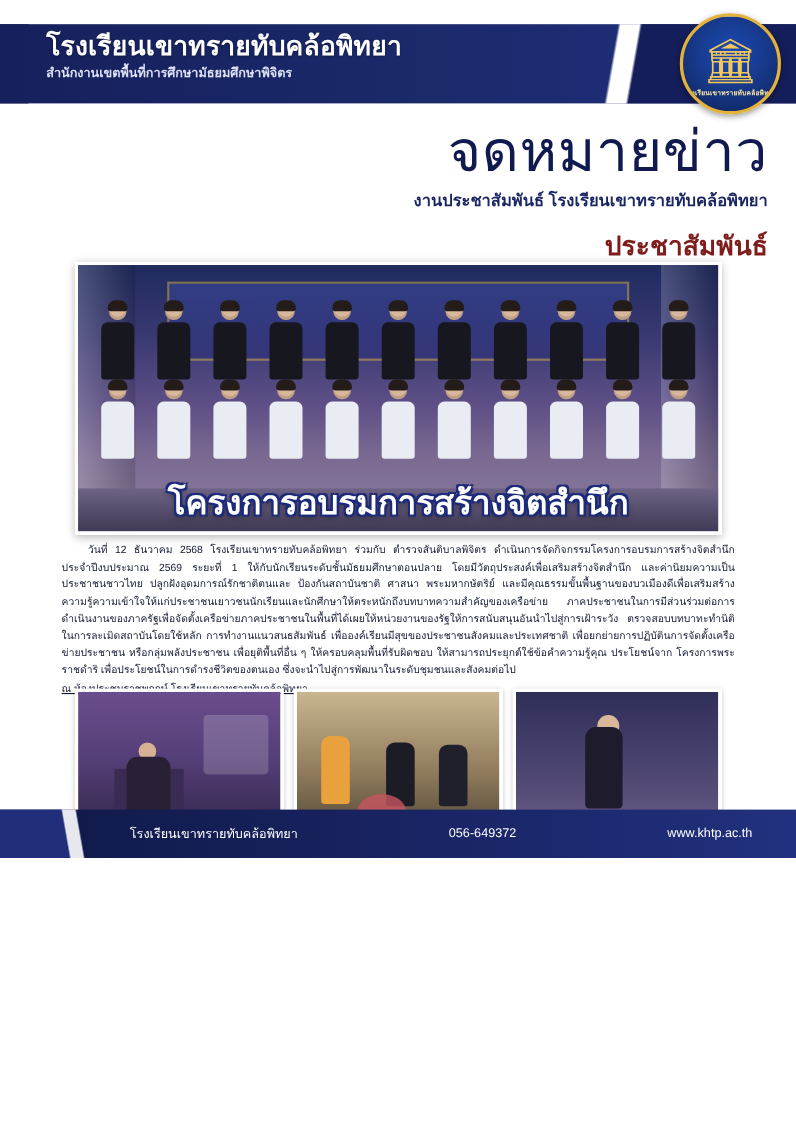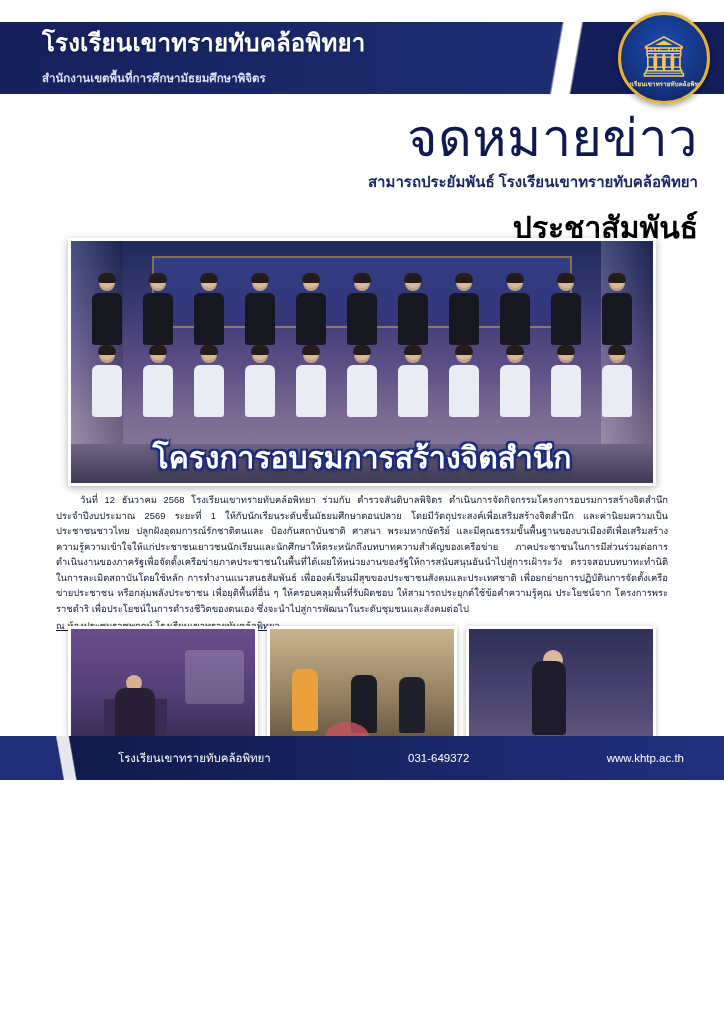--- a/index.html
+++ b/index.html
@@ -50,21 +50,21 @@
     font-size: 24px;
     font-weight: bold;
     letter-spacing: .2px;
     line-height: 30px;
     text-shadow: 0 1px 2px rgba(0,0,0,.35);
   }
   .school-sub {
     color: #e7ecff;
     font-size: 11.5px;
     line-height: 16px;
-    margin-top: 12px;
+    margin-top: 1px;
     font-weight: bold;
     opacity: .95;
   }
 
   
   .emblem-wrap {
     position: absolute;
     right: 14px;
     top: 12px;
     width: 92px;
@@ -113,23 +113,23 @@
     line-height: 56px;
     letter-spacing: .5px;
   }
   .headline-sub {
     font-size: 15px;
     font-weight: bold;
     color: #1b2763;
     margin-top: 4px;
   }
   .headline-sub2 {
-    font-size: 30px;
+    font-size: 24px;
     font-weight: bold;
-    color: #000000;
+    color: #7f1d1d;
     margin-top: 10px;
   }
 
   
   .hero {
     position: absolute;
     left: 68px;
     top: 238px;
     width: 588px;
     height: 248px;
@@ -331,21 +331,21 @@
 
   <div class="emblem-wrap">
     <div class="emblem">
       <div class="garuda">🏛</div>
       <div class="ribbon">โรงเรียนเขาทรายทับคล้อพิทยา</div>
     </div>
   </div>
 
   <div class="title-block">
     <div class="headline">จดหมายข่าว</div>
-    <div class="headline-sub">สามารถประยัมพันธ์ โรงเรียนเขาทรายทับคล้อพิทยา</div>
+    <div class="headline-sub">งานประชาสัมพันธ์ โรงเรียนเขาทรายทับคล้อพิทยา</div>
     <div class="headline-sub2">ประชาสัมพันธ์</div>
   </div>
 
   <div class="hero">
     <div class="stage-bg"></div>
     <div class="banner"></div>
     <div class="curtain-l"></div>
     <div class="curtain-r"></div>
 
     <div class="row-back">
@@ -525,18 +525,18 @@
           <div class="head6"></div>
           <div class="speaker6"></div>
         </div>
       </div>
     </div>
   </div>
 
   <div class="footer">
     <div class="footer-inner">
       <div class="footer-school">โรงเรียนเขาทรายทับคล้อพิทยา</div>
-      <div class="footer-phone">031-649372</div>
+      <div class="footer-phone">056-649372</div>
       <div class="footer-web">www.khtp.ac.th</div>
     </div>
   </div>
 
 </div>
 
 </body></html>

